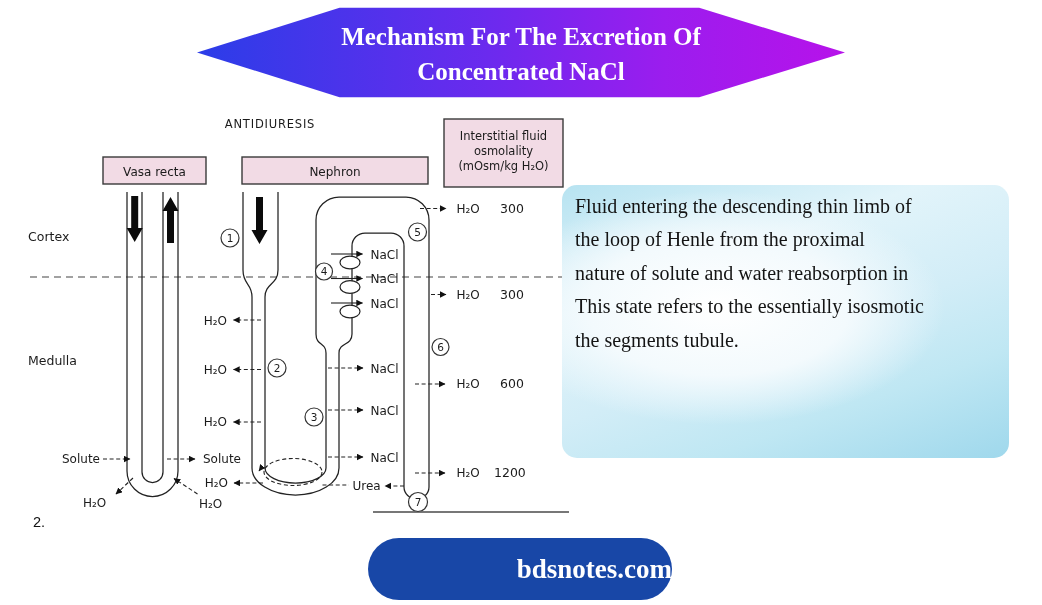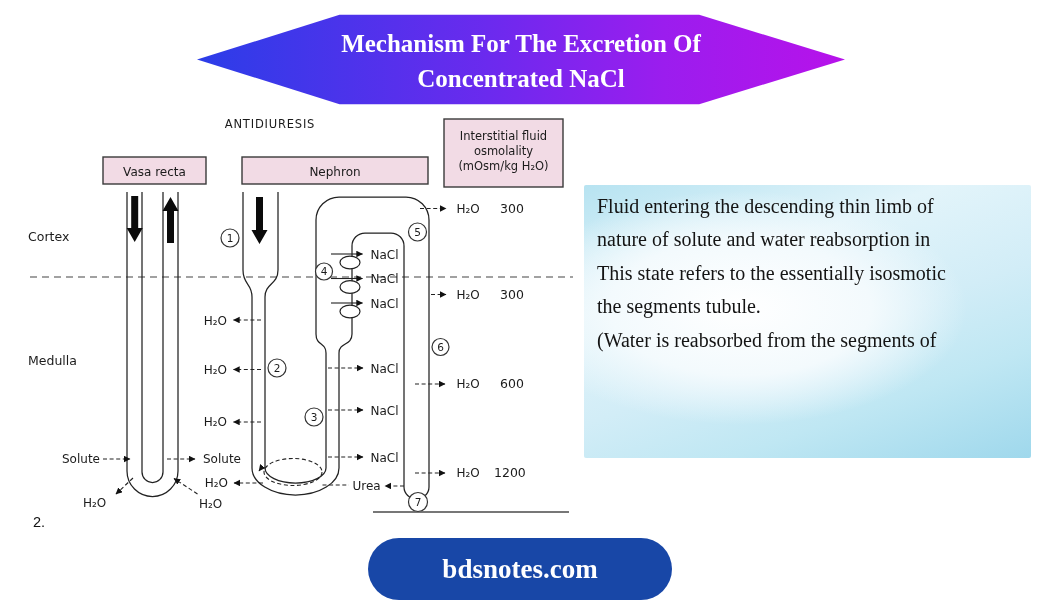--- a/index.html
+++ b/index.html
@@ -1,34 +1,34 @@
 <!DOCTYPE html>
 <html><head>
 <meta charset="utf-8">
 <style>
   html,body{margin:0;padding:0;background:#fff;}
   #canvas{position:relative;width:1042px;height:605px;background:#ffffff;overflow:hidden;
           font-family:"Liberation Sans",sans-serif;}
   
-  .banner{position:absolute;left:197px;top:13px;width:648px;height:93px;
+  .banner{position:absolute;left:197px;top:6px;width:648px;height:93px;
     background:linear-gradient(90deg,#2b3de8 0%,#6b2aee 45%,#9b1dee 72%,#b712ea 100%);
     clip-path:polygon(0 50%,22% 2%,77.5% 2%,100% 50%,77.5% 98%,22% 98%);
     text-align:center;color:#ffffff;font-family:"Liberation Serif",serif;font-weight:bold;}
   .banner .l{line-height:35px;font-size:25px;}
   .banner .l1{padding-top:13px;}
   
-  .note{position:absolute;left:584px;top:185px;width:447px;height:273px;border-radius:2px;
+  .note{position:absolute;left:562px;top:185px;width:447px;height:273px;border-radius:15px;
     background:radial-gradient(ellipse 65% 55% at 35% 45%,#ffffff 0%,#f3fafd 45%,rgba(243,250,253,0) 78%),
                linear-gradient(160deg,#b7e3f1 0%,#e2f4fa 30%,#d2edf7 55%,#bfe7f3 75%,#9fd8ec 100%);
     box-sizing:border-box;padding:5px 12px 0 13px;
     font-family:"Liberation Serif",serif;font-size:20px;color:#141414;}
   .note .ln{line-height:33.4px;white-space:nowrap;}
   
   .footer{position:absolute;left:368px;top:538px;width:304px;height:62px;border-radius:31px;
-    background:#1847a7;color:#ffffff;text-align:center;line-height:62px;
+    background:#1847a7;color:#ffffff;text-align:right;line-height:62px;
     font-family:"Liberation Serif",serif;font-weight:bold;font-size:27px;cursor:pointer;}
   
   .pagenum{position:absolute;left:33px;top:514px;font-size:14.5px;color:#111;}
   
   svg{position:absolute;left:0;top:0;}
   svg text{font-family:"DejaVu Sans",sans-serif;fill:#1b1b1b;}
   .t12{font-size:12px;}
   .t115{font-size:11.5px;}
   .t125{font-size:12.5px;}
   .tube{fill:none;stroke:#222;stroke-width:1.25px;}
@@ -159,23 +159,23 @@
     <circle class="stepc" cx="417.5" cy="232" r="9"></circle>
     <text class="stepn" x="417.5" y="235.8">5</text>
     <circle class="stepc" cx="440.5" cy="347" r="8.5"></circle>
     <text class="stepn" x="440.5" y="350.8">6</text>
     <circle class="stepc" cx="418" cy="502" r="9.5"></circle>
     <text class="stepn" x="418" y="505.8">7</text>
   </svg>
 
   <div class="note">
     <div class="ln">Fluid entering the descending thin limb of</div>
+    <div class="ln">the loop of Henle from the proximal</div>
     <div class="ln">nature of solute and water reabsorption in</div>
     <div class="ln">This state refers to the essentially isosmotic</div>
     <div class="ln">the segments tubule.</div>
-    <div class="ln">(Water is reabsorbed from the segments of</div>
   </div>
 
   <div class="pagenum">2.</div>
 
   <div class="footer">bdsnotes.com</div>
 
 </div>
 
 </body></html>

